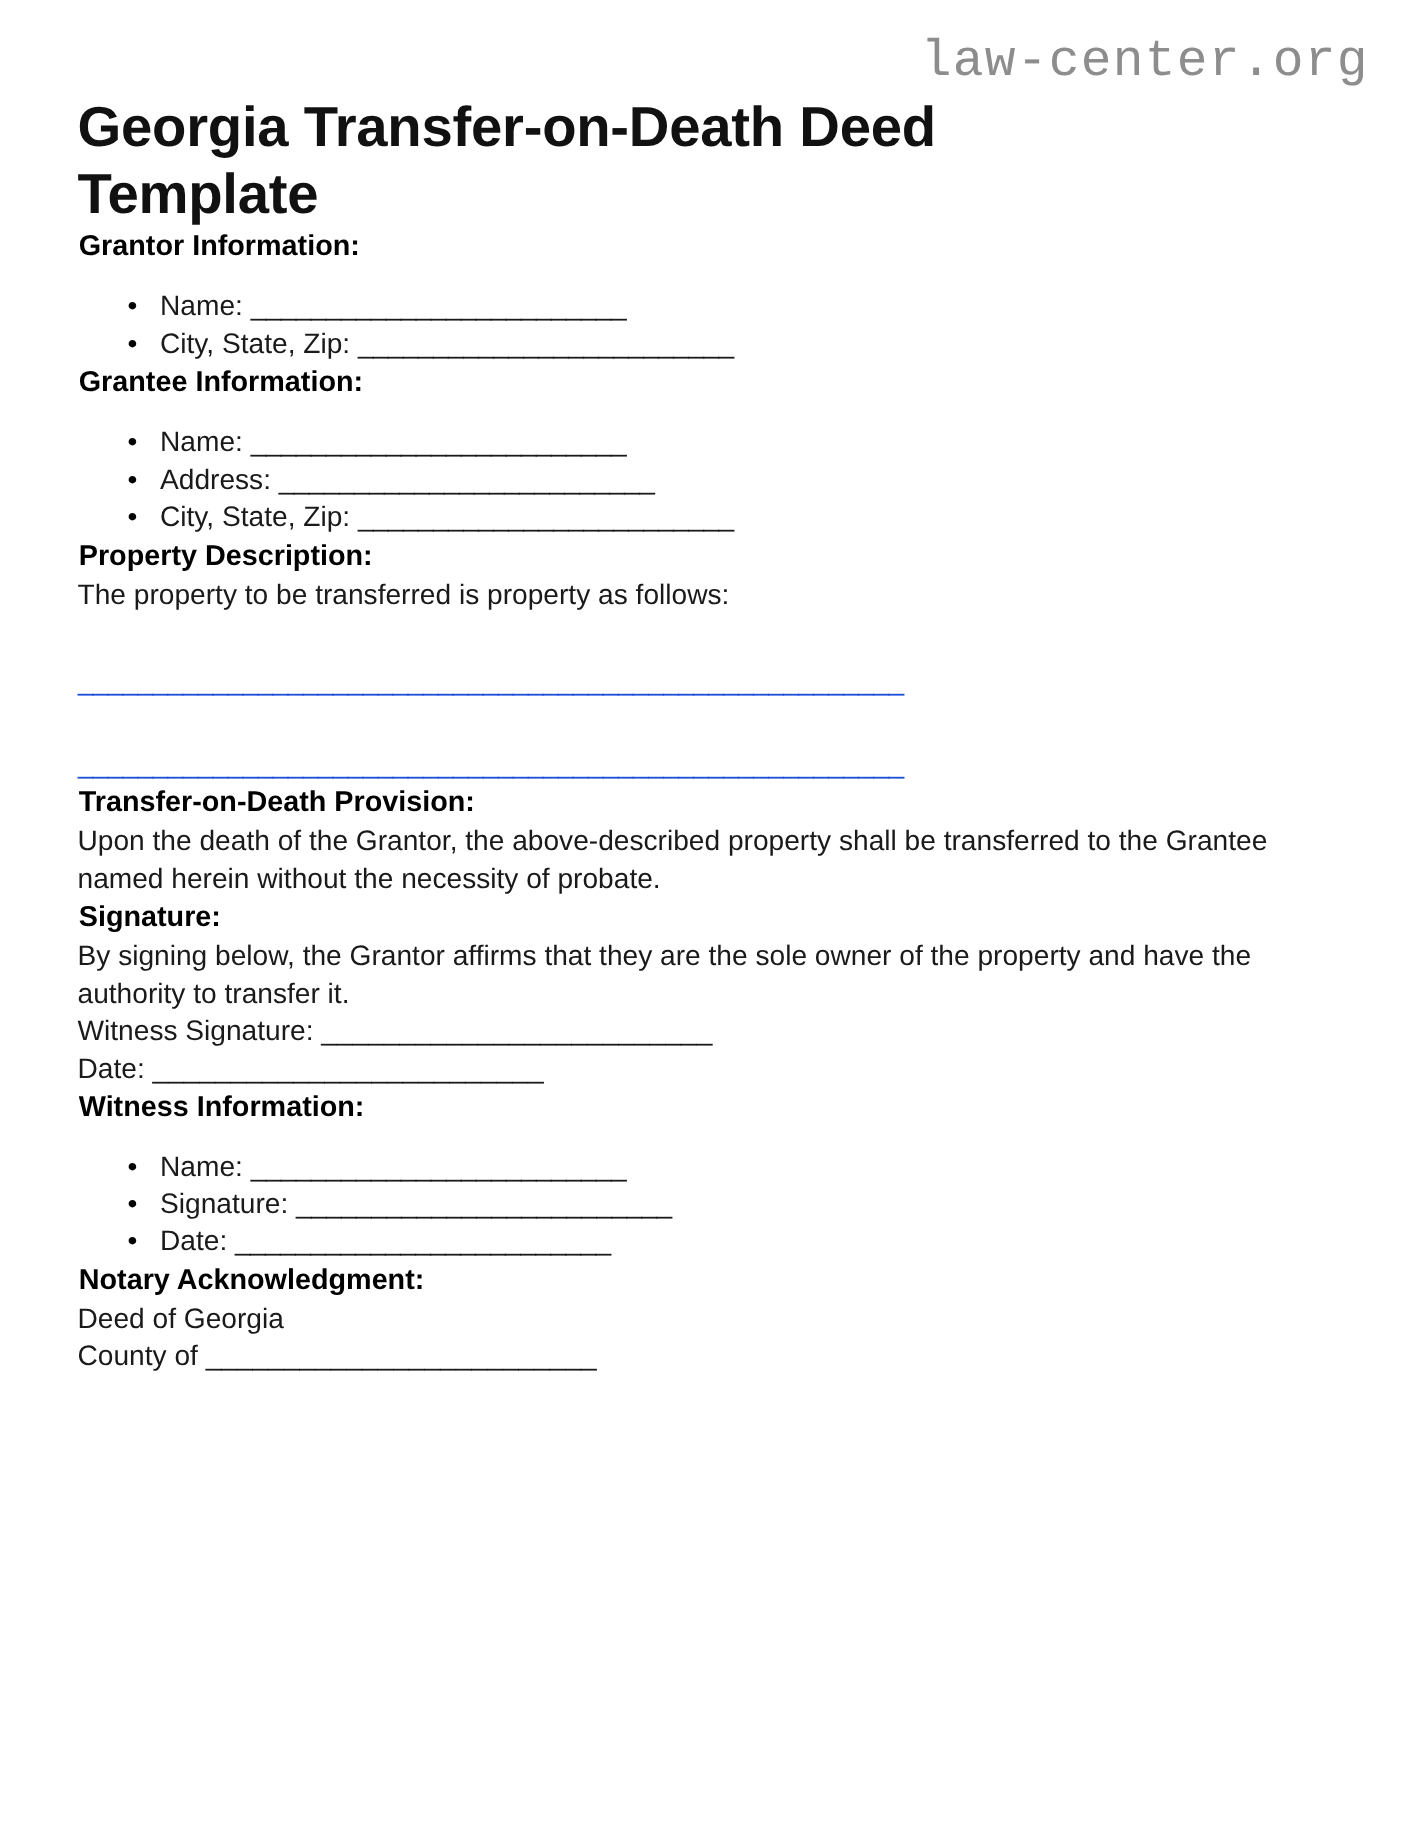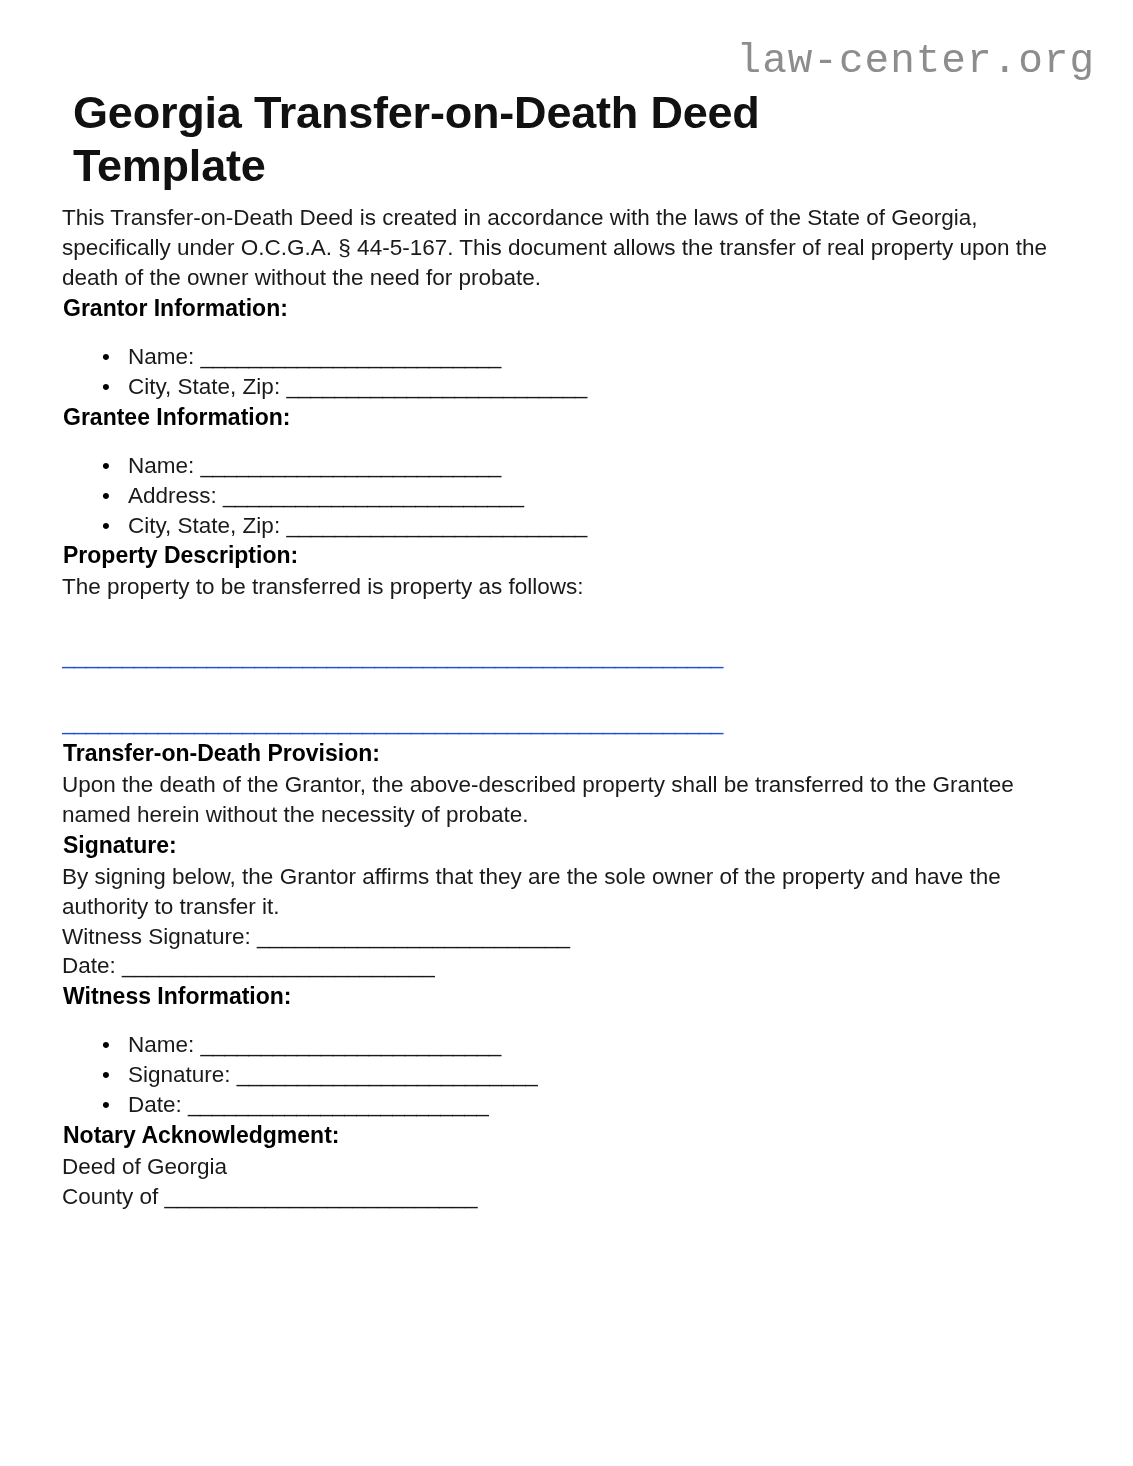--- a/index.html
+++ b/index.html
@@ -32,21 +32,21 @@
     right: 38px;
     font-family: "Liberation Mono", "DejaVu Sans Mono", monospace;
     font-size: 41px;
     letter-spacing: 1px;
     color: #8d8d8d;
     white-space: nowrap;
     line-height: 1;
   }
 
   .doc-title {
-    margin: 11px;
+    margin: 0;
     padding-top: 76px;
     font-size: 45px;
     font-weight: bold;
     line-height: 1.17;
     letter-spacing: -0.2px;
     max-width: 830px;
     color: #111111;
   }
 
   p.body-text {
@@ -118,21 +118,20 @@
 </style>
 </head>
 <body>
 
 <div class="page">
 
   <div class="watermark">law-center.org</div>
 
   <h1 class="doc-title">Georgia Transfer-on-Death Deed Template</h1>
 
-  <p class="body-text intro">This Transfer-on-Death Deed is created in accordance with the laws of the State of Georgia, specifically under O.C.G.A. § 44-5-167. This document allows the transfer of real property upon the death of the owner without the need for probate.</p>
 
   <h2 class="section-heading gap-before-heading">Grantor Information:</h2>
   <ul class="field-list">
     <li><span>Name:</span> <span class="blank">_________________________</span></li>
     <li><span>City, State, Zip:</span> <span class="blank">_________________________</span></li>
   </ul>
 
   <h2 class="section-heading gap-before-heading">Grantee Information:</h2>
   <ul class="field-list">
     <li><span>Name:</span> <span class="blank">_________________________</span></li>

